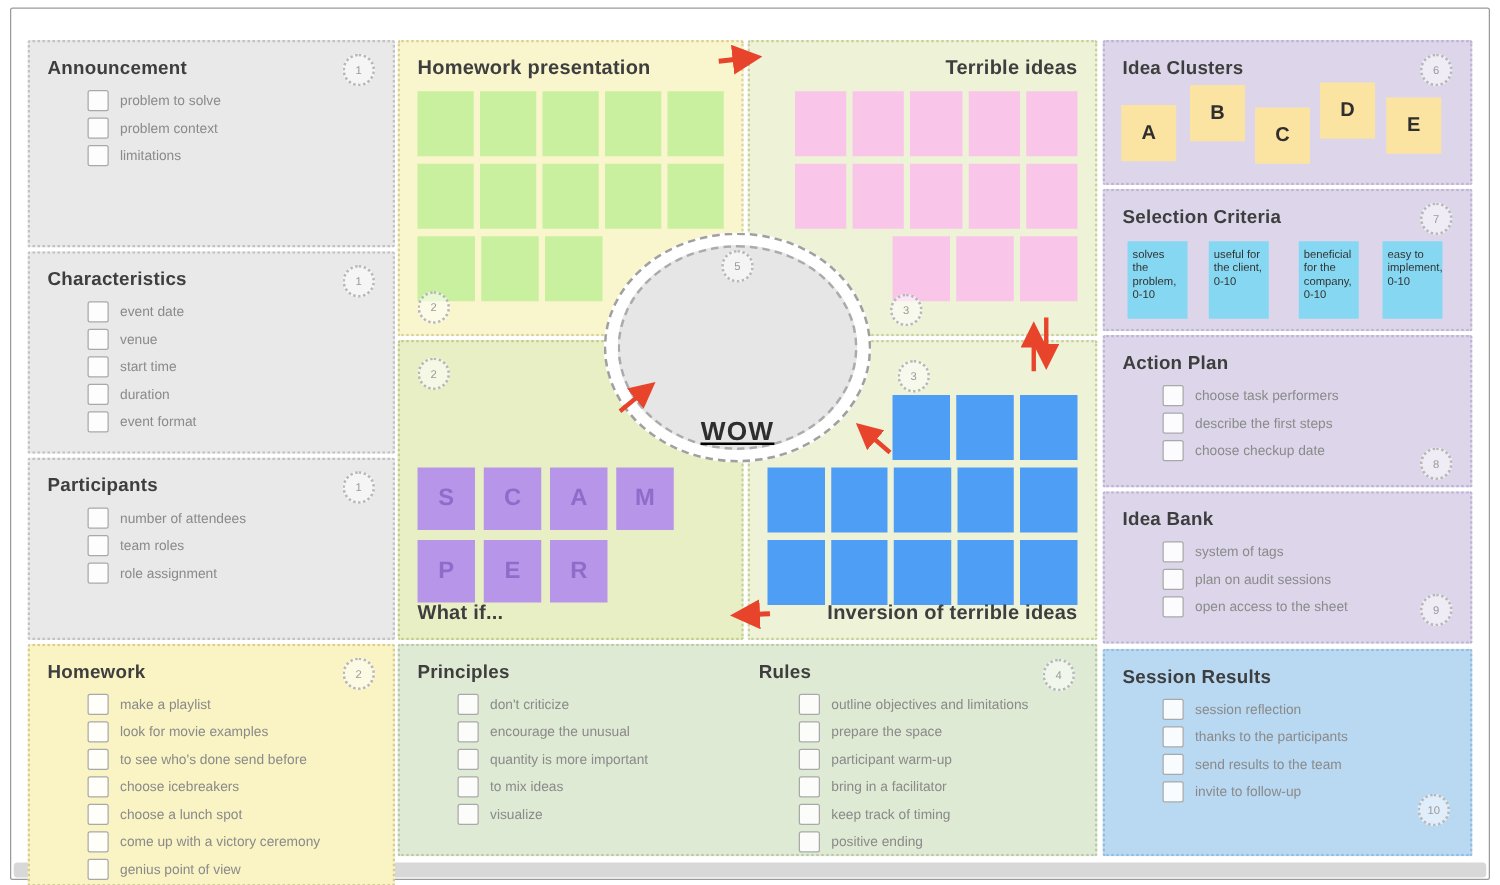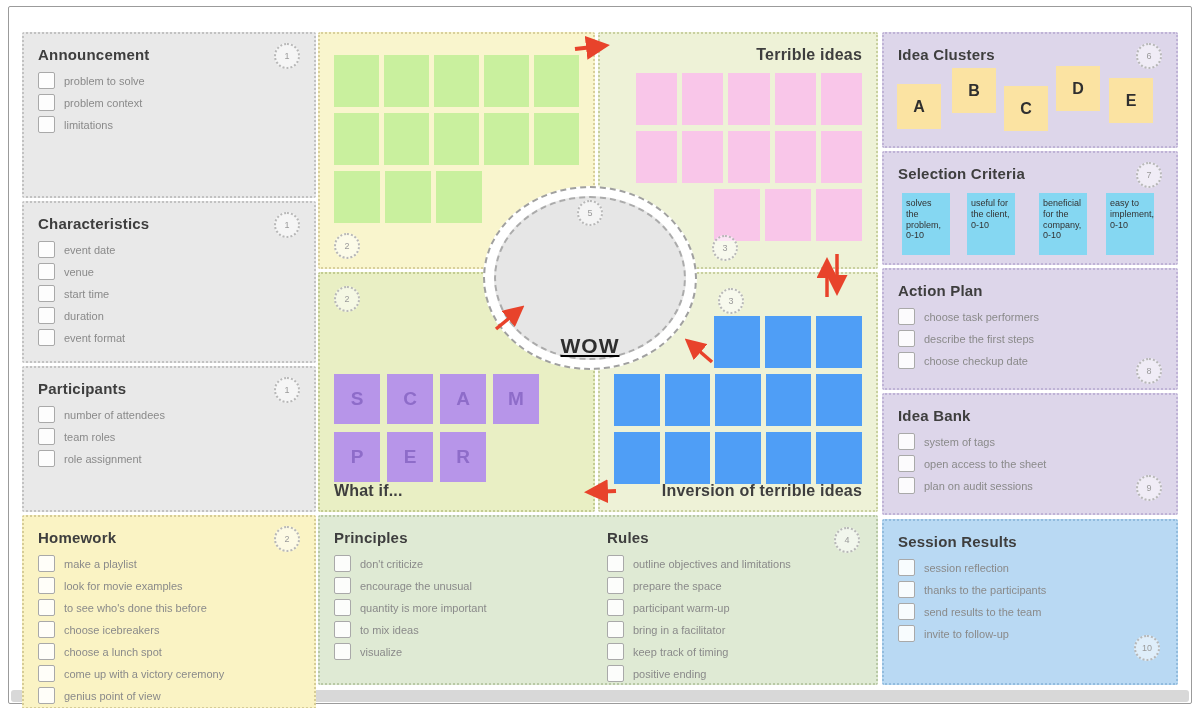--- a/index.html
+++ b/index.html
@@ -35,21 +35,21 @@
   #p-bank         {left:882px;top:393px;width:296px;height:122px;}
   #p-session      {left:882px;top:519px;width:296px;height:166px;}
 
   .title{font-size:15px;font-weight:bold;color:#3e3e3e;letter-spacing:.2px;}
   .big-title{font-size:16px;}
   #p-terrible .title{text-align:right;}
   .title-abs-bl{position:absolute;left:14px;bottom:10px;}
   .title-abs-br{position:absolute;right:14px;bottom:10px;}
 
   .checklist{display:flex;flex-direction:column;gap:5px;margin-top:9px;}
-  .check-row{display:flex;align-items:center;gap:9px;}
+  .check-row{display:flex;align-items:center;gap:9px;margin-left:32px;}
   .checkbox{width:15px;height:15px;background:rgba(255,255,255,.9);
             border:1px solid #a9a9a9;border-radius:2px;flex:none;}
   .check-label{font-size:11px;color:#8a8a8a;}
 
   .badge{position:absolute;width:26px;height:26px;border-radius:50%;
          border:2px dotted #b8b8b8;background:rgba(255,255,255,.55);
          display:flex;align-items:center;justify-content:center;
          font-size:9px;color:#9a9a9a;box-sizing:border-box;z-index:3;}
   #p-announcement .badge,#p-characteristics .badge,#p-participants .badge,
   #p-homework .badge,#p-clusters .badge,#p-criteria .badge{top:9px;right:14px;}
@@ -203,21 +203,21 @@
           <span class="check-label">make a playlist</span>
         </div>
 
         <div class="check-row">
           <span class="checkbox"></span>
           <span class="check-label">look for movie examples</span>
         </div>
 
         <div class="check-row">
           <span class="checkbox"></span>
-          <span class="check-label">to see who's done this before</span>
+          <span class="check-label">to see who's done send before</span>
         </div>
 
         <div class="check-row">
           <span class="checkbox"></span>
           <span class="check-label">choose icebreakers</span>
         </div>
 
         <div class="check-row">
           <span class="checkbox"></span>
           <span class="check-label">choose a lunch spot</span>
@@ -229,20 +229,21 @@
         </div>
 
         <div class="check-row">
           <span class="checkbox"></span>
           <span class="check-label">genius point of view</span>
         </div>
       </div>
   </section>
 
   <section class="panel p-ylight" id="p-hp">
+    <div class="title big-title">Homework presentation</div>
     <div class="badge">2</div>
     <div class="note-rows">
       <div class="note-row">
         <div class="note"></div>
           <div class="note"></div>
           <div class="note"></div>
           <div class="note"></div>
           <div class="note"></div>
       </div>
       <div class="note-row">
@@ -461,26 +462,26 @@
     <div class="badge">9</div>
     <div class="checklist">
 
         <div class="check-row">
           <span class="checkbox"></span>
           <span class="check-label">system of tags</span>
         </div>
 
         <div class="check-row">
           <span class="checkbox"></span>
+          <span class="check-label">plan on audit sessions</span>
+        </div>
+
+        <div class="check-row">
+          <span class="checkbox"></span>
           <span class="check-label">open access to the sheet</span>
-        </div>
-
-        <div class="check-row">
-          <span class="checkbox"></span>
-          <span class="check-label">plan on audit sessions</span>
         </div>
       </div>
   </section>
 
   <section class="panel p-blue" id="p-session">
     <div class="title">Session Results</div>
     <div class="badge">10</div>
     <div class="checklist">
 
         <div class="check-row">

